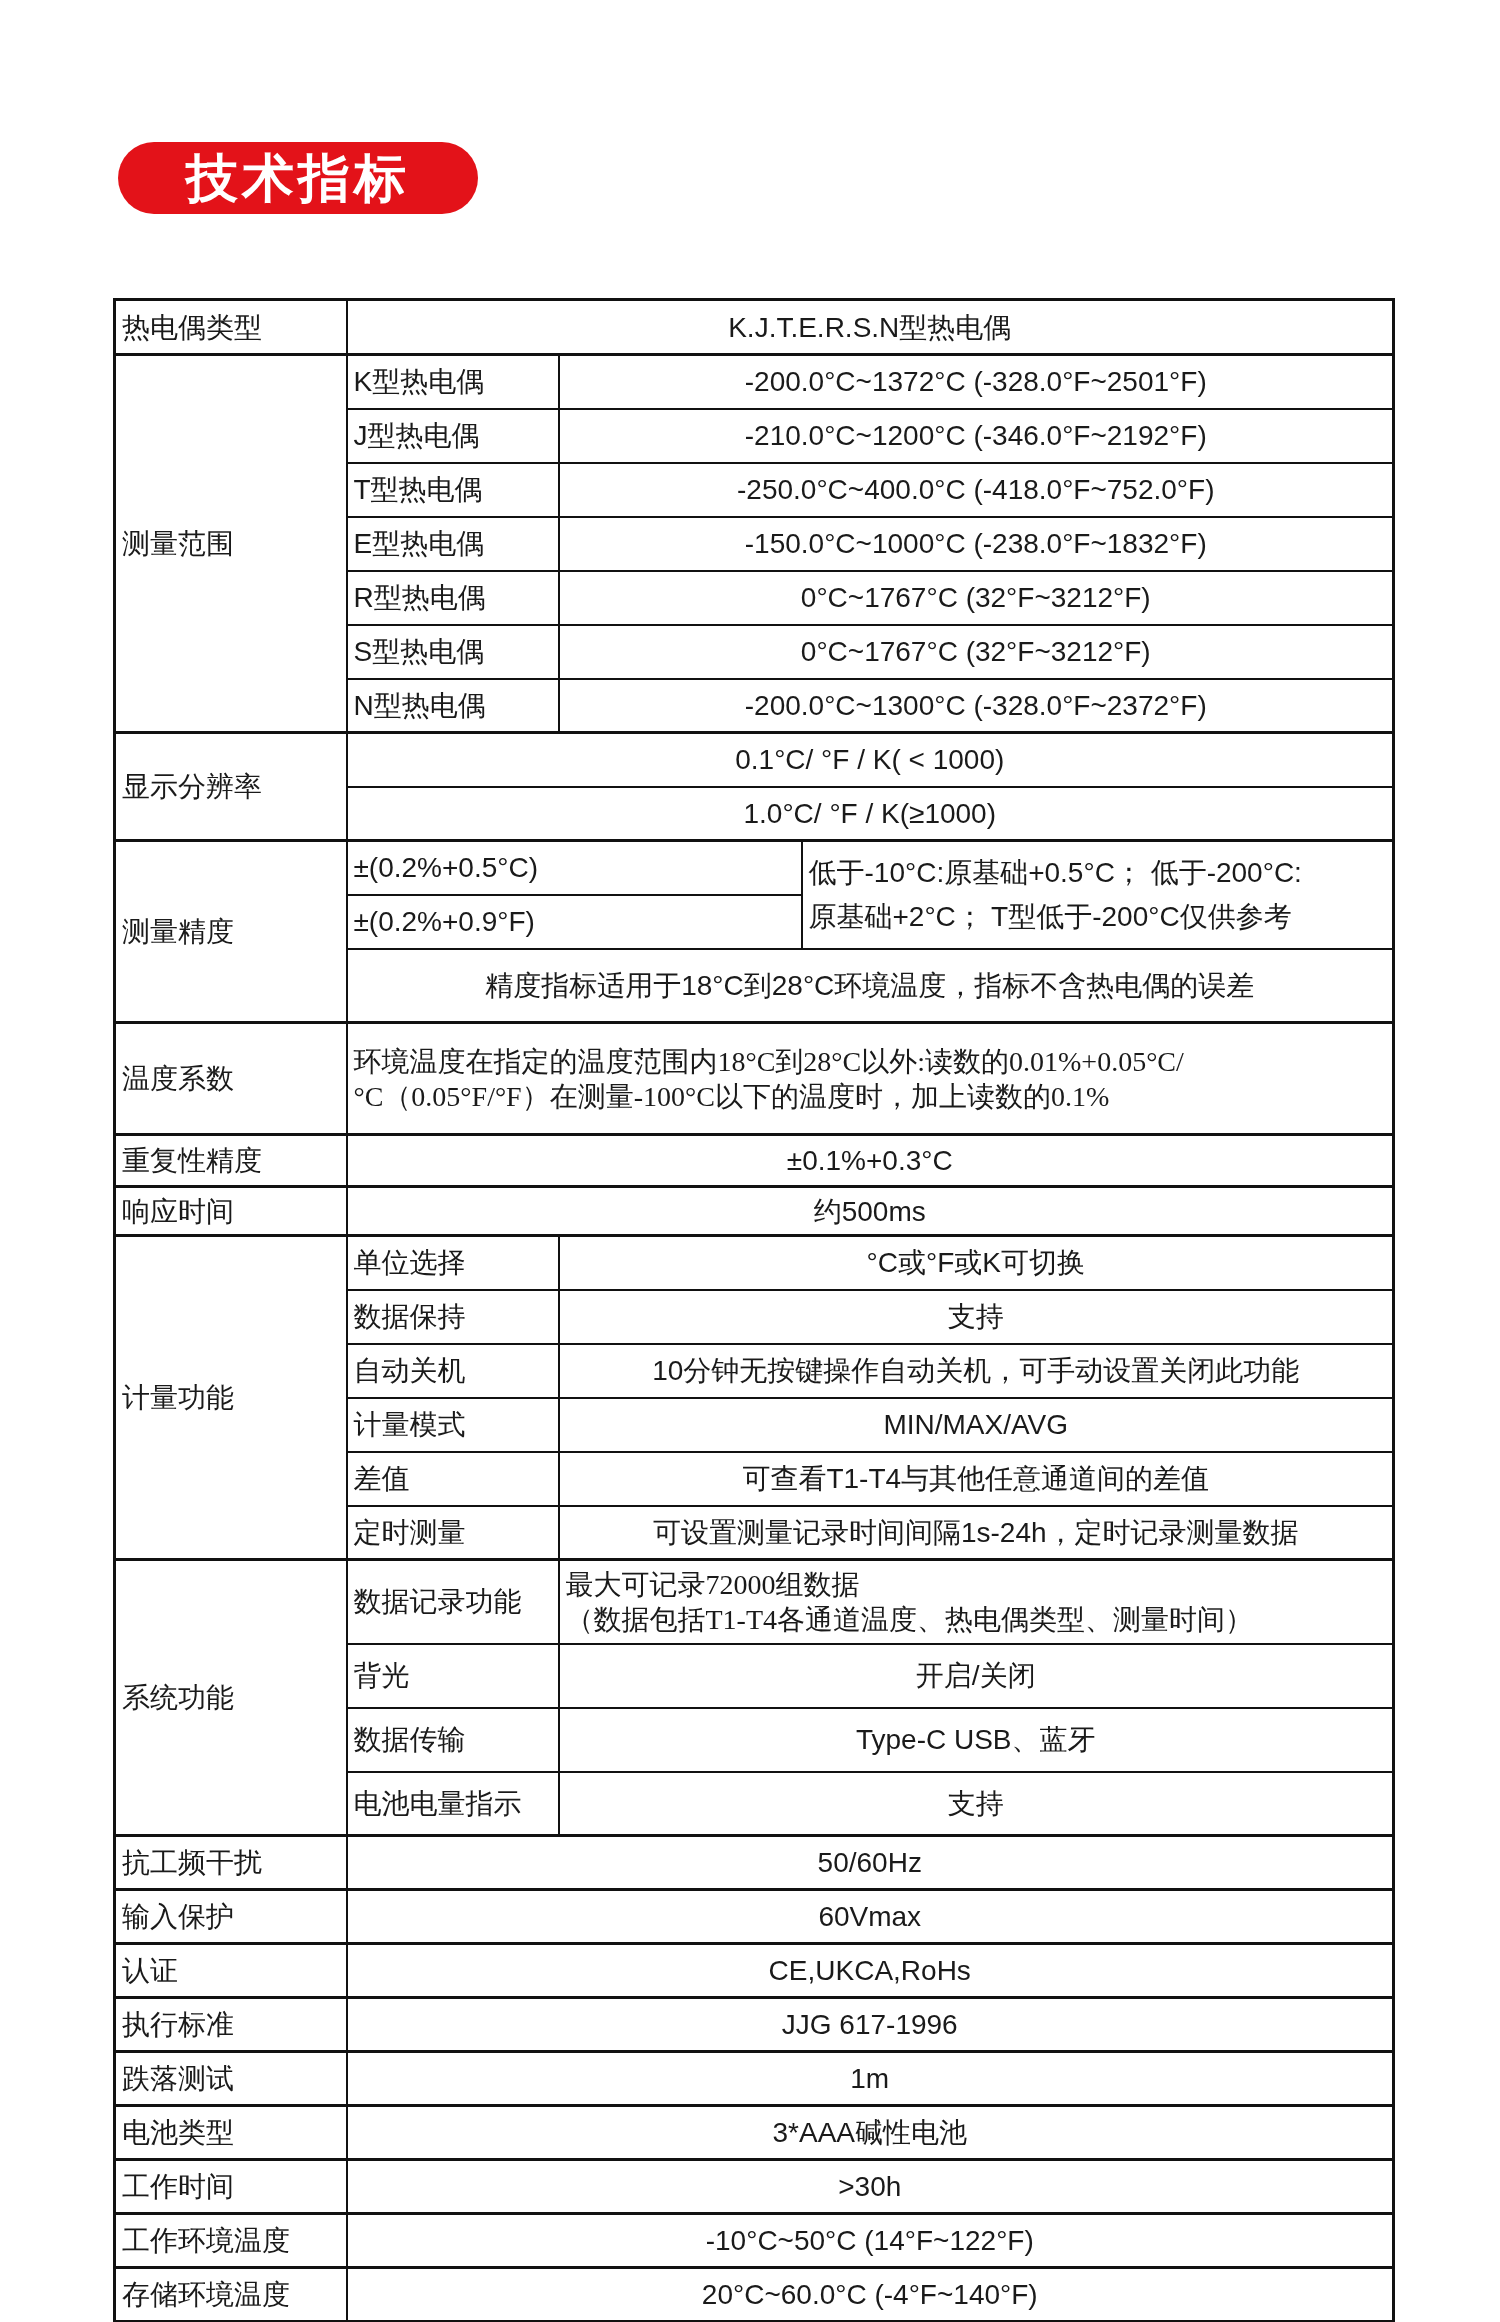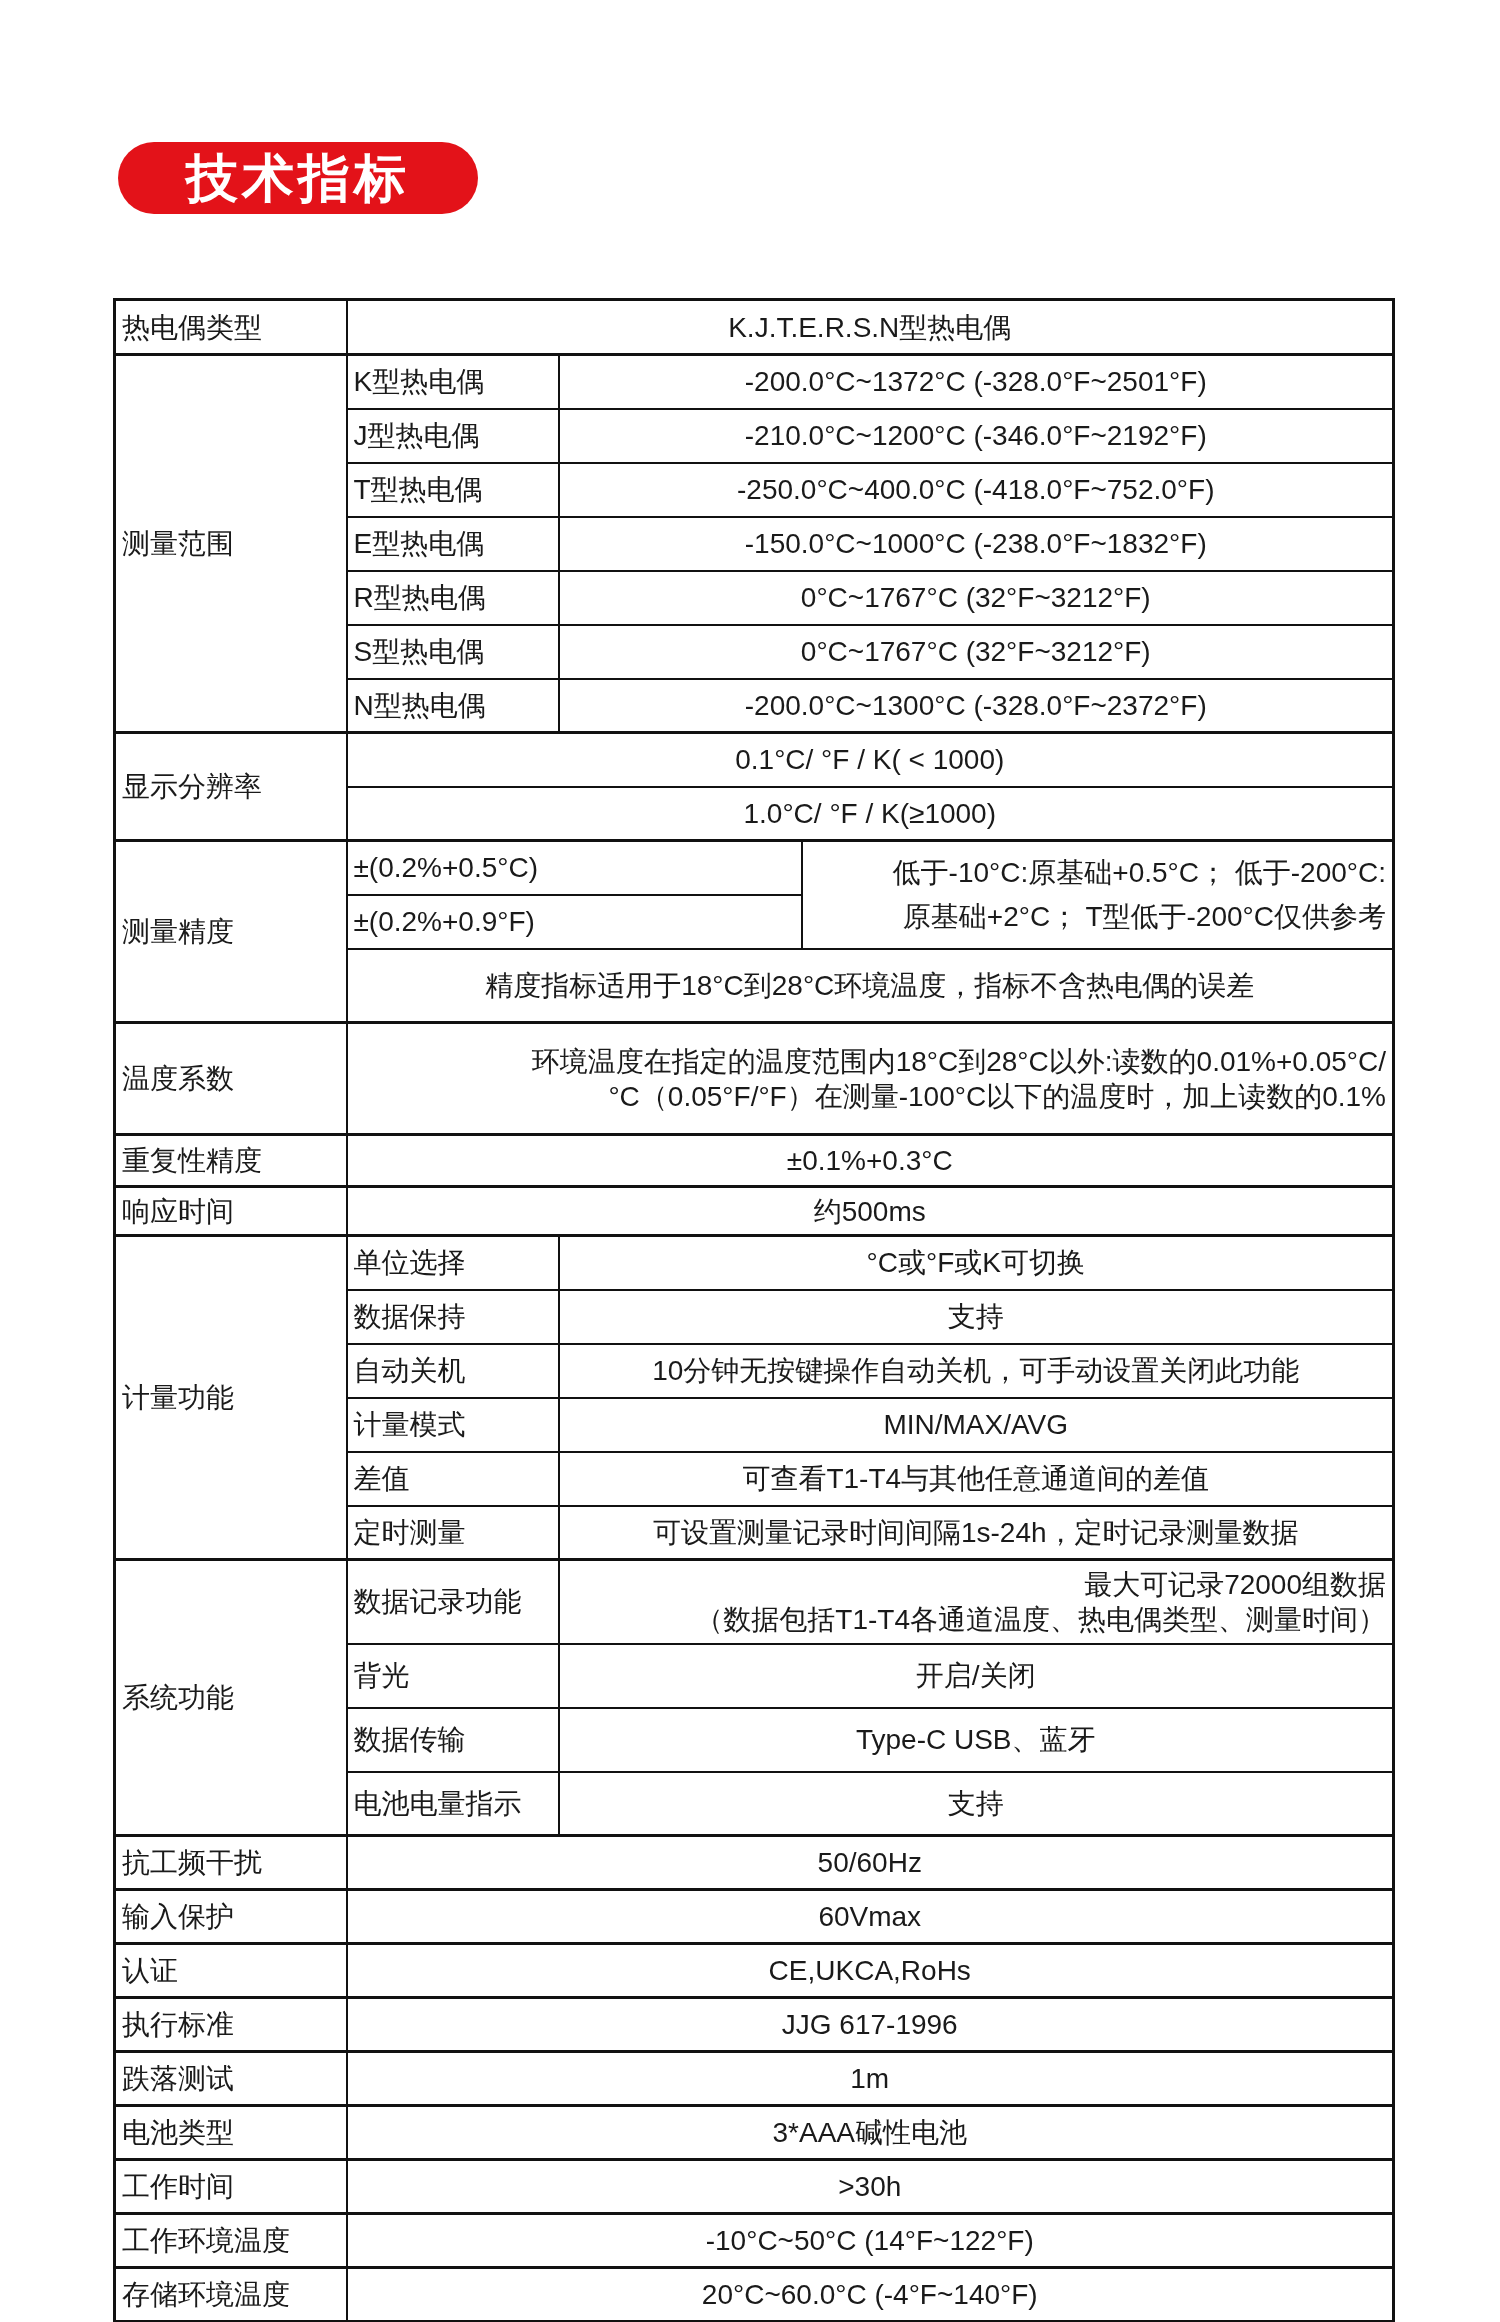--- a/index.html
+++ b/index.html
@@ -70,25 +70,25 @@
     padding-left: 14px;
   }
   td.val {
     text-align: center;
   }
   td.val-left {
     text-align: left;
     padding-left: 14px;
   }
   td.note2 {
-    text-align: right;
+    text-align: left;
     padding-left: 24px;
     vertical-align: middle;
   }
-  .two-line div { text-align: right; }
+  .two-line div { text-align: left; font-family: Liberation Serif, serif; }
   .note2 div { margin: 9px 0; }
 
   
   tr.h55  { height: 55px; }
   tr.h54  { height: 54px; }
   tr.h74  { height: 74px; }
   tr.h112 { height: 112px; margin-top: 9px; }
   tr.h52  { height: 52px; }
   tr.h57  { height: 49px; }
   tr.h84  { height: 84px; }

